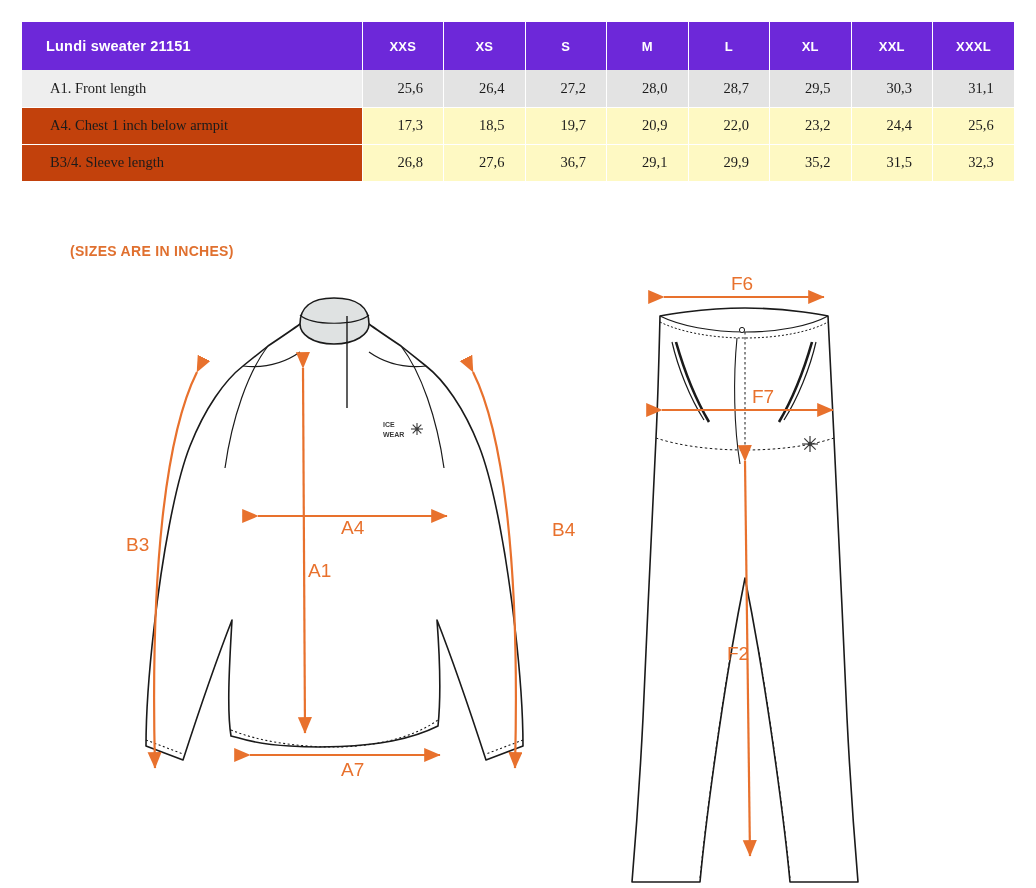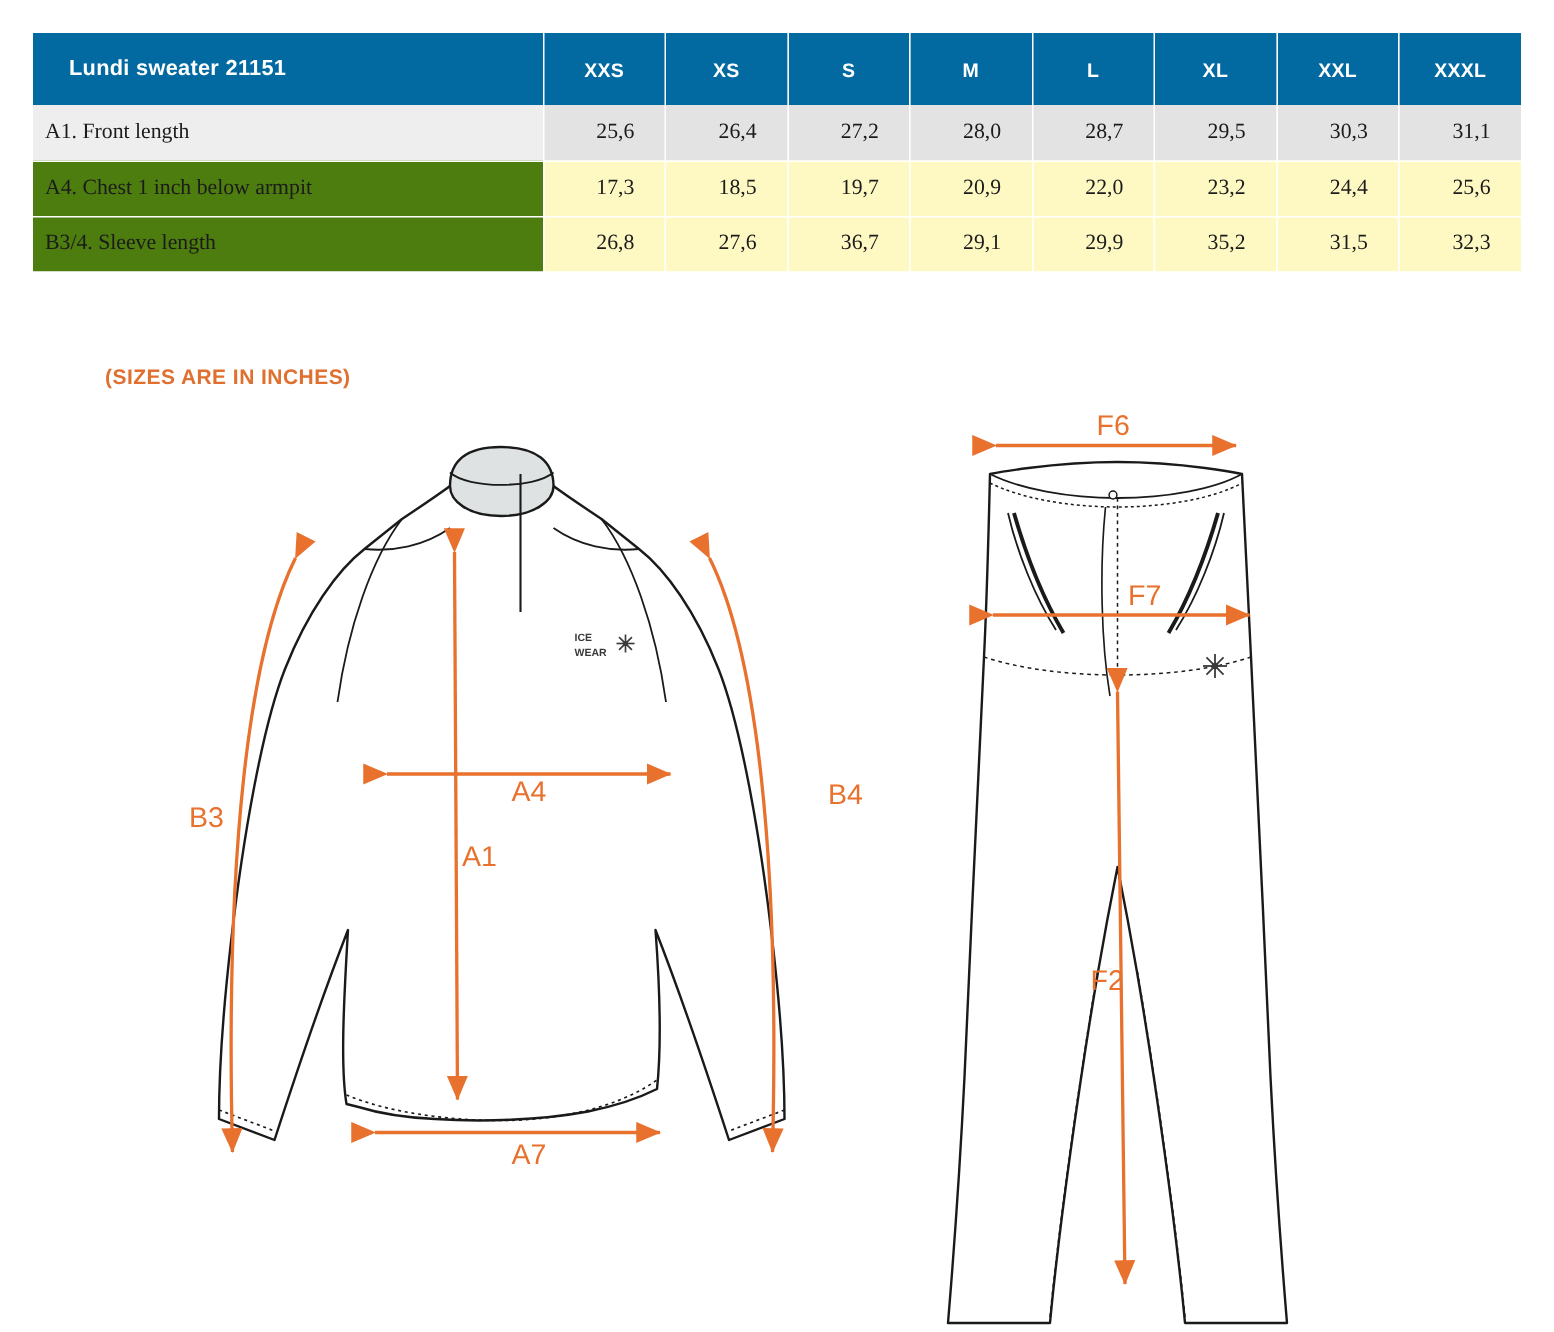--- a/index.html
+++ b/index.html
@@ -20,21 +20,21 @@
     position: absolute;
     left: 22px; top: 22px;
     width: 992px;
     border-collapse: collapse;
     table-layout: fixed;
   }
   .size-table col.labelcol { width: 340px; }
   .size-table col.sizecol  { width: 81.5px; }
 
   .size-table thead th {
-    background: #0369a1;
+    background: #6d28d9;
     color: #ffffff;
     font-size: 13px;
     font-weight: bold;
     height: 48px;
     text-align: center;
     vertical-align: middle;
     border-right: 1px solid #ffffff;
     letter-spacing: .2px;
   }
   .size-table thead th.title {
@@ -51,25 +51,25 @@
     color: #1b1b1b;
     text-align: center;
     vertical-align: middle;
     border-right: 1px solid #ffffff;
     border-bottom: 1px solid #ffffff;
     padding-left: 16px;
   }
   .size-table tbody td:last-child { border-right: none; margin-top: 48px; }
   .size-table tbody td.rowlabel {
     text-align: left;
-    padding-left: 8px;
+    padding-left: 28px;
     background: #eeeeee;
   }
   .size-table tbody td.val { background: #e3e3e3; }
-  .size-table tbody tr.alt td.rowlabel { background: #4d7c0f; }
+  .size-table tbody tr.alt td.rowlabel { background: #c2410c; }
   .size-table tbody tr.alt td.val { background: #fef9c3; }
 
   .units-note {
     position: absolute;
     left: 70px; top: 243px;
     color: #e0702f;
     font-size: 14px;
     font-weight: bold;
     letter-spacing: .3px;
   }

